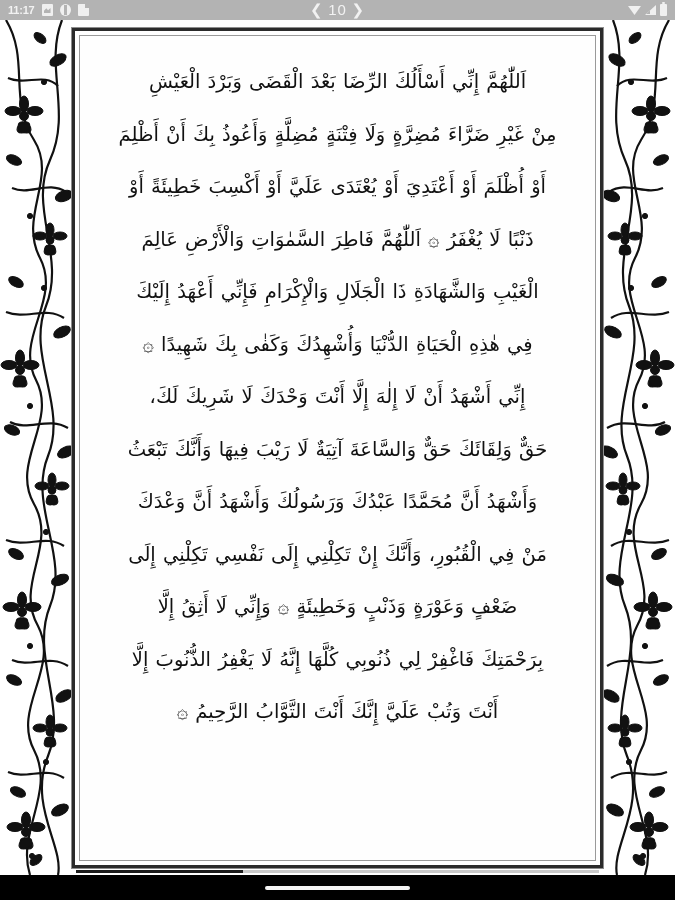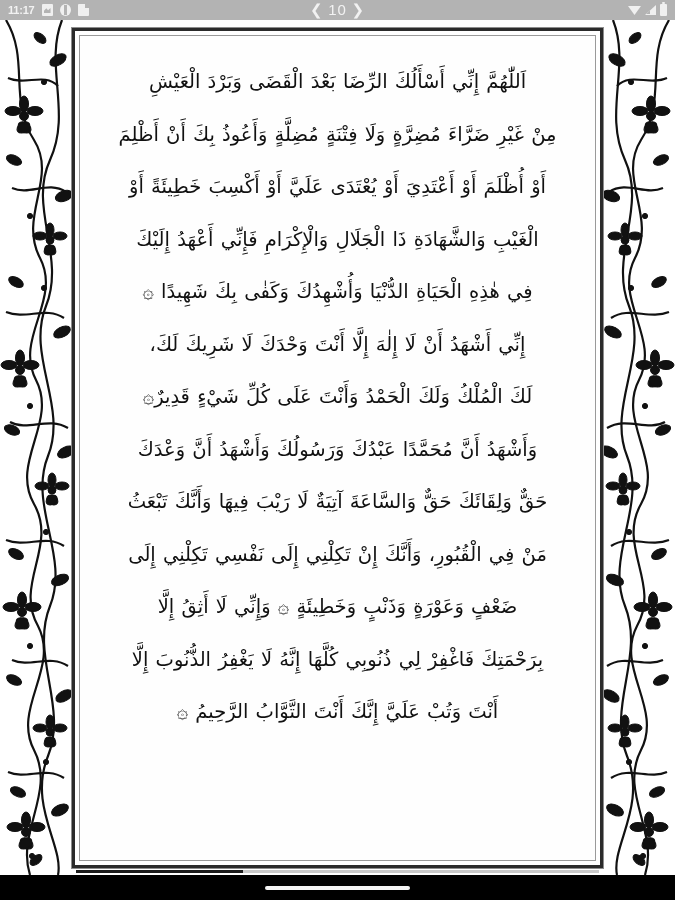--- a/index.html
+++ b/index.html
@@ -420,26 +420,26 @@
         </g>
       </svg>
     </div>
 
     <div class="page-frame">
       <div class="page-inner">
         <div class="quran-text">
           <span class="ayah-line">اَللّٰهُمَّ إِنِّي أَسْأَلُكَ الرِّضَا بَعْدَ الْقَضَى وَبَرْدَ الْعَيْشِ</span>
           <span class="ayah-line">مِنْ غَيْرِ ضَرَّاءَ مُضِرَّةٍ وَلَا فِتْنَةٍ مُضِلَّةٍ وَأَعُوذُ بِكَ أَنْ أَظْلِمَ</span>
           <span class="ayah-line">أَوْ أُظْلَمَ أَوْ أَعْتَدِيَ أَوْ يُعْتَدَى عَلَيَّ أَوْ أَكْسِبَ خَطِيئَةً أَوْ</span>
+          <span class="ayah-line">ذَنْبًا لَا يُغْفَرُ ۞ اَللّٰهُمَّ فَاطِرَ السَّمٰوَاتِ وَالْأَرْضِ عَالِمَ</span>
           <span class="ayah-line">الْغَيْبِ وَالشَّهَادَةِ ذَا الْجَلَالِ وَالْإِكْرَامِ فَإِنِّي أَعْهَدُ إِلَيْكَ</span>
           <span class="ayah-line">فِي هٰذِهِ الْحَيَاةِ الدُّنْيَا وَأُشْهِدُكَ وَكَفٰى بِكَ شَهِيدًا ۞</span>
           <span class="ayah-line">إِنِّي أَشْهَدُ أَنْ لَا إِلٰهَ إِلَّا أَنْتَ وَحْدَكَ لَا شَرِيكَ لَكَ،</span>
-          <span class="ayah-line">لَكَ الْمُلْكُ وَلَكَ الْحَمْدُ وَأَنْتَ عَلَى كُلِّ شَيْءٍ قَدِيرٌ۞</span>
+          <span class="ayah-line">حَقٌّ وَلِقَائَكَ حَقٌّ وَالسَّاعَةَ آتِيَةٌ لَا رَيْبَ فِيهَا وَأَنَّكَ تَبْعَثُ</span>
           <span class="ayah-line">وَأَشْهَدُ أَنَّ مُحَمَّدًا عَبْدُكَ وَرَسُولُكَ وَأَشْهَدُ أَنَّ وَعْدَكَ</span>
-          <span class="ayah-line">حَقٌّ وَلِقَائَكَ حَقٌّ وَالسَّاعَةَ آتِيَةٌ لَا رَيْبَ فِيهَا وَأَنَّكَ تَبْعَثُ</span>
           <span class="ayah-line">مَنْ فِي الْقُبُورِ، وَأَنَّكَ إِنْ تَكِلْنِي إِلَى نَفْسِي تَكِلْنِي إِلَى</span>
           <span class="ayah-line">ضَعْفٍ وَعَوْرَةٍ وَذَنْبٍ وَخَطِيئَةٍ ۞ وَإِنِّي لَا أَثِقُ إِلَّا</span>
           <span class="ayah-line">بِرَحْمَتِكَ فَاغْفِرْ لِي ذُنُوبِي كُلَّهَا إِنَّهُ لَا يَغْفِرُ الذُّنُوبَ إِلَّا</span>
           <span class="ayah-line">أَنْتَ وَتُبْ عَلَيَّ إِنَّكَ أَنْتَ التَّوَّابُ الرَّحِيمُ ۞</span>
         </div>
       </div>
     </div>
 
     <div class="scroll-track">
       <div class="scroll-thumb" id="scroll-thumb" style="width: 32%;"></div>

